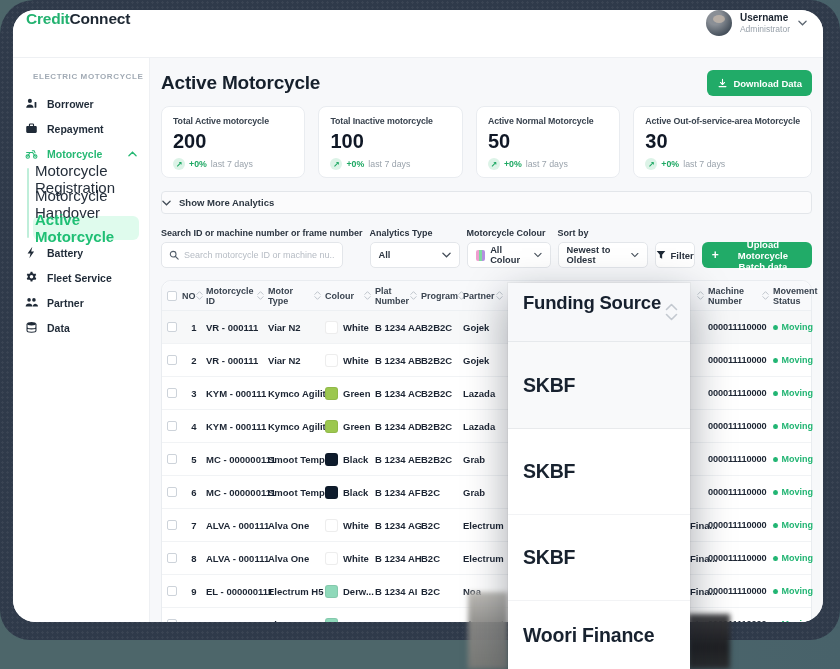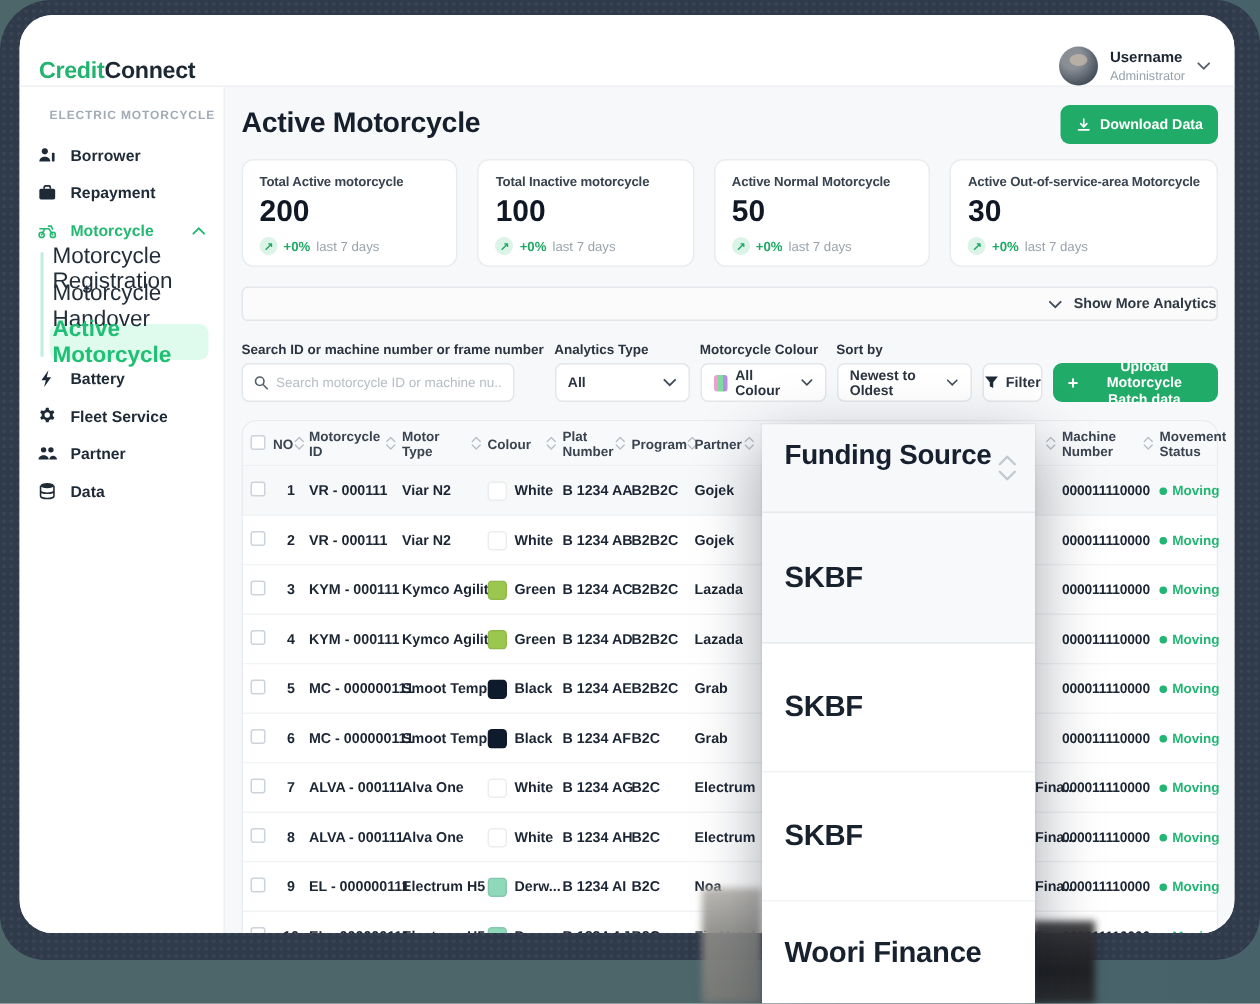--- a/index.html
+++ b/index.html
@@ -18,21 +18,21 @@
            background:linear-gradient(180deg,#b9b7b2,#8e8d89 40%,#7d7c78);
            background-blend-mode:multiply; opacity:.92; }
   .noise-right { left:688px; top:614px; width:42px; height:55px;
            background:linear-gradient(180deg,#3a3a3c,#1d1d20 60%,#2a2a2c); opacity:.95; }
 
   
   .window { position:absolute; left:13px; top:10px; width:810px; height:612px; background:#fff;
             border-radius:22px; overflow:hidden; z-index:2; }
 
   .appbar { position:absolute; left:0; top:0; right:0; height:48px; background:#fff;
-            border-bottom:1px solid #eef0f3; display:flex; align-items:flex-end; z-index:3; }
+            border-bottom:1px solid #eef0f3; display:flex; align-items:flex-start; z-index:3; }
   .logo { padding-left:13px; font-size:15.5px; font-weight:800; letter-spacing:-.2px; }
   .logo .p1 { color:#23b270; } .logo .p2 { color:#1e2833; }
   .userchip { margin-left:auto; margin-right:16px; display:flex; align-items:center; gap:8px; }
   .avatar { width:26px; height:26px; border-radius:50%;
             background:radial-gradient(circle at 35% 30%, #8a8f96 0 28%, #4b5560 70%, #2e3742); position:relative; overflow:hidden;}
   .avatar::after{content:""; position:absolute; left:7px; top:5px; width:12px; height:8px; border-radius:50%;
             background:rgba(220,200,180,.55);}
   .uname { font-size:10px; font-weight:700; color:#1b2430; line-height:12px; }
   .urole { font-size:8.5px; color:#98a1aa; }
   .chev { width:9px; height:6px; display:inline-block; color:#5b6570; }
@@ -69,21 +69,21 @@
   .stat { flex:1 1 0; background:#fff; border:1px solid #e9ecf0; border-radius:8px; padding:9px 11px; height:72px; }
   .stat-label { font-size:8.8px; font-weight:600; color:#39434f; white-space:nowrap; letter-spacing:-.1px; }
   .stat-value { font-size:20px; font-weight:800; color:#101826; margin:4px 0 5px; }
   .stat-trend { display:flex; align-items:center; gap:4px; font-size:8.8px; white-space:nowrap; }
   .trend-ic { width:12px; height:12px; border-radius:50%; background:#dcf3e7; color:#1ea863;
               display:flex; align-items:center; justify-content:center; font-size:8px; font-weight:700; }
   .trend-delta { color:#1ea863; font-weight:700; }
   .trend-period { color:#9aa3ac; }
 
   .analytics { margin-top:13px; height:23px; border:1px solid #e3e6ea; border-radius:4px; background:#fbfbfc;
-               display:flex; align-items:center; justify-content:flex-end; gap:8px; cursor:pointer;
+               display:flex; align-items:center; justify-content:flex-start; gap:8px; cursor:pointer;
                font-size:9.5px; font-weight:600; color:#2e3843; }
   .analytics .chev { color:#434d58; }
 
   .filters { display:flex; align-items:flex-end; gap:7px; margin-top:14px; }
   .fgroup { display:flex; flex-direction:column; gap:4px; }
   .flabel { font-size:9px; font-weight:700; color:#2b3440; white-space:nowrap; }
   .control { height:26px; background:#fff; border:1px solid #e3e6ea; border-radius:5px;
              display:flex; align-items:center; font-size:9.3px; color:#2b3440; cursor:pointer; }
   .search { width:182px; padding:0 7px; gap:5px; }
   .search input { border:none; outline:none; flex:1; font-family:inherit; font-size:9px; color:#2b3440; min-width:0; }

